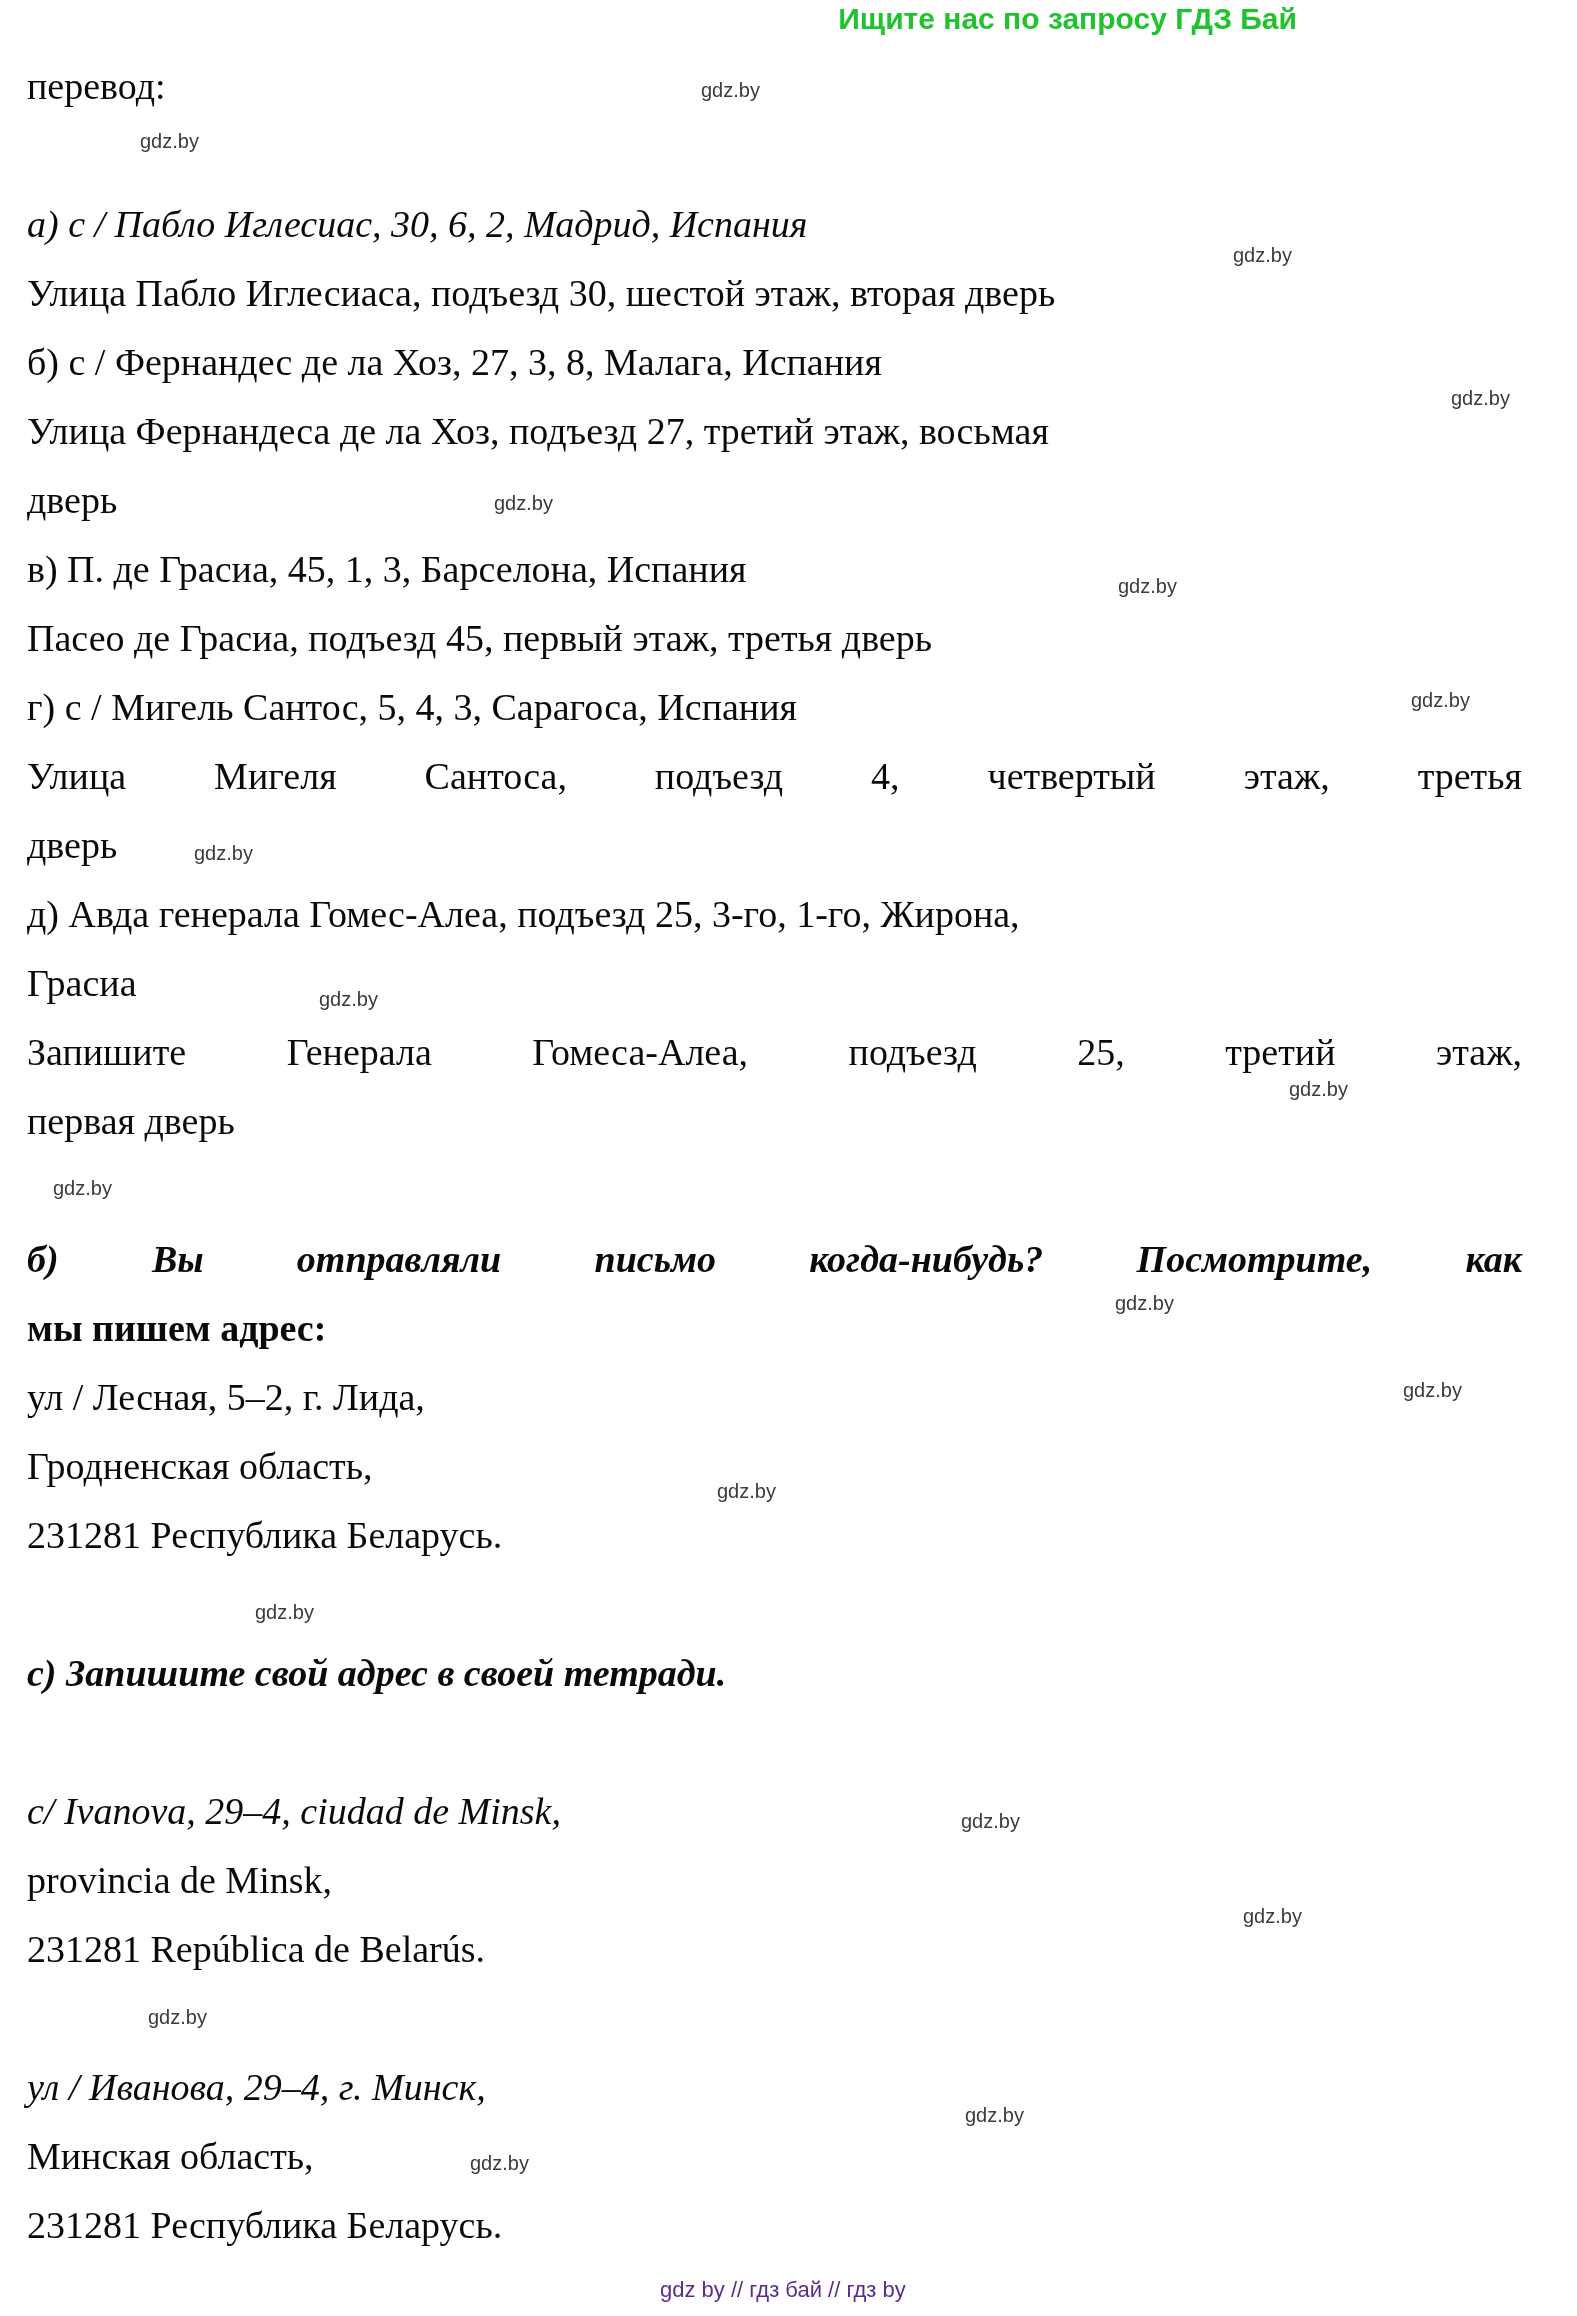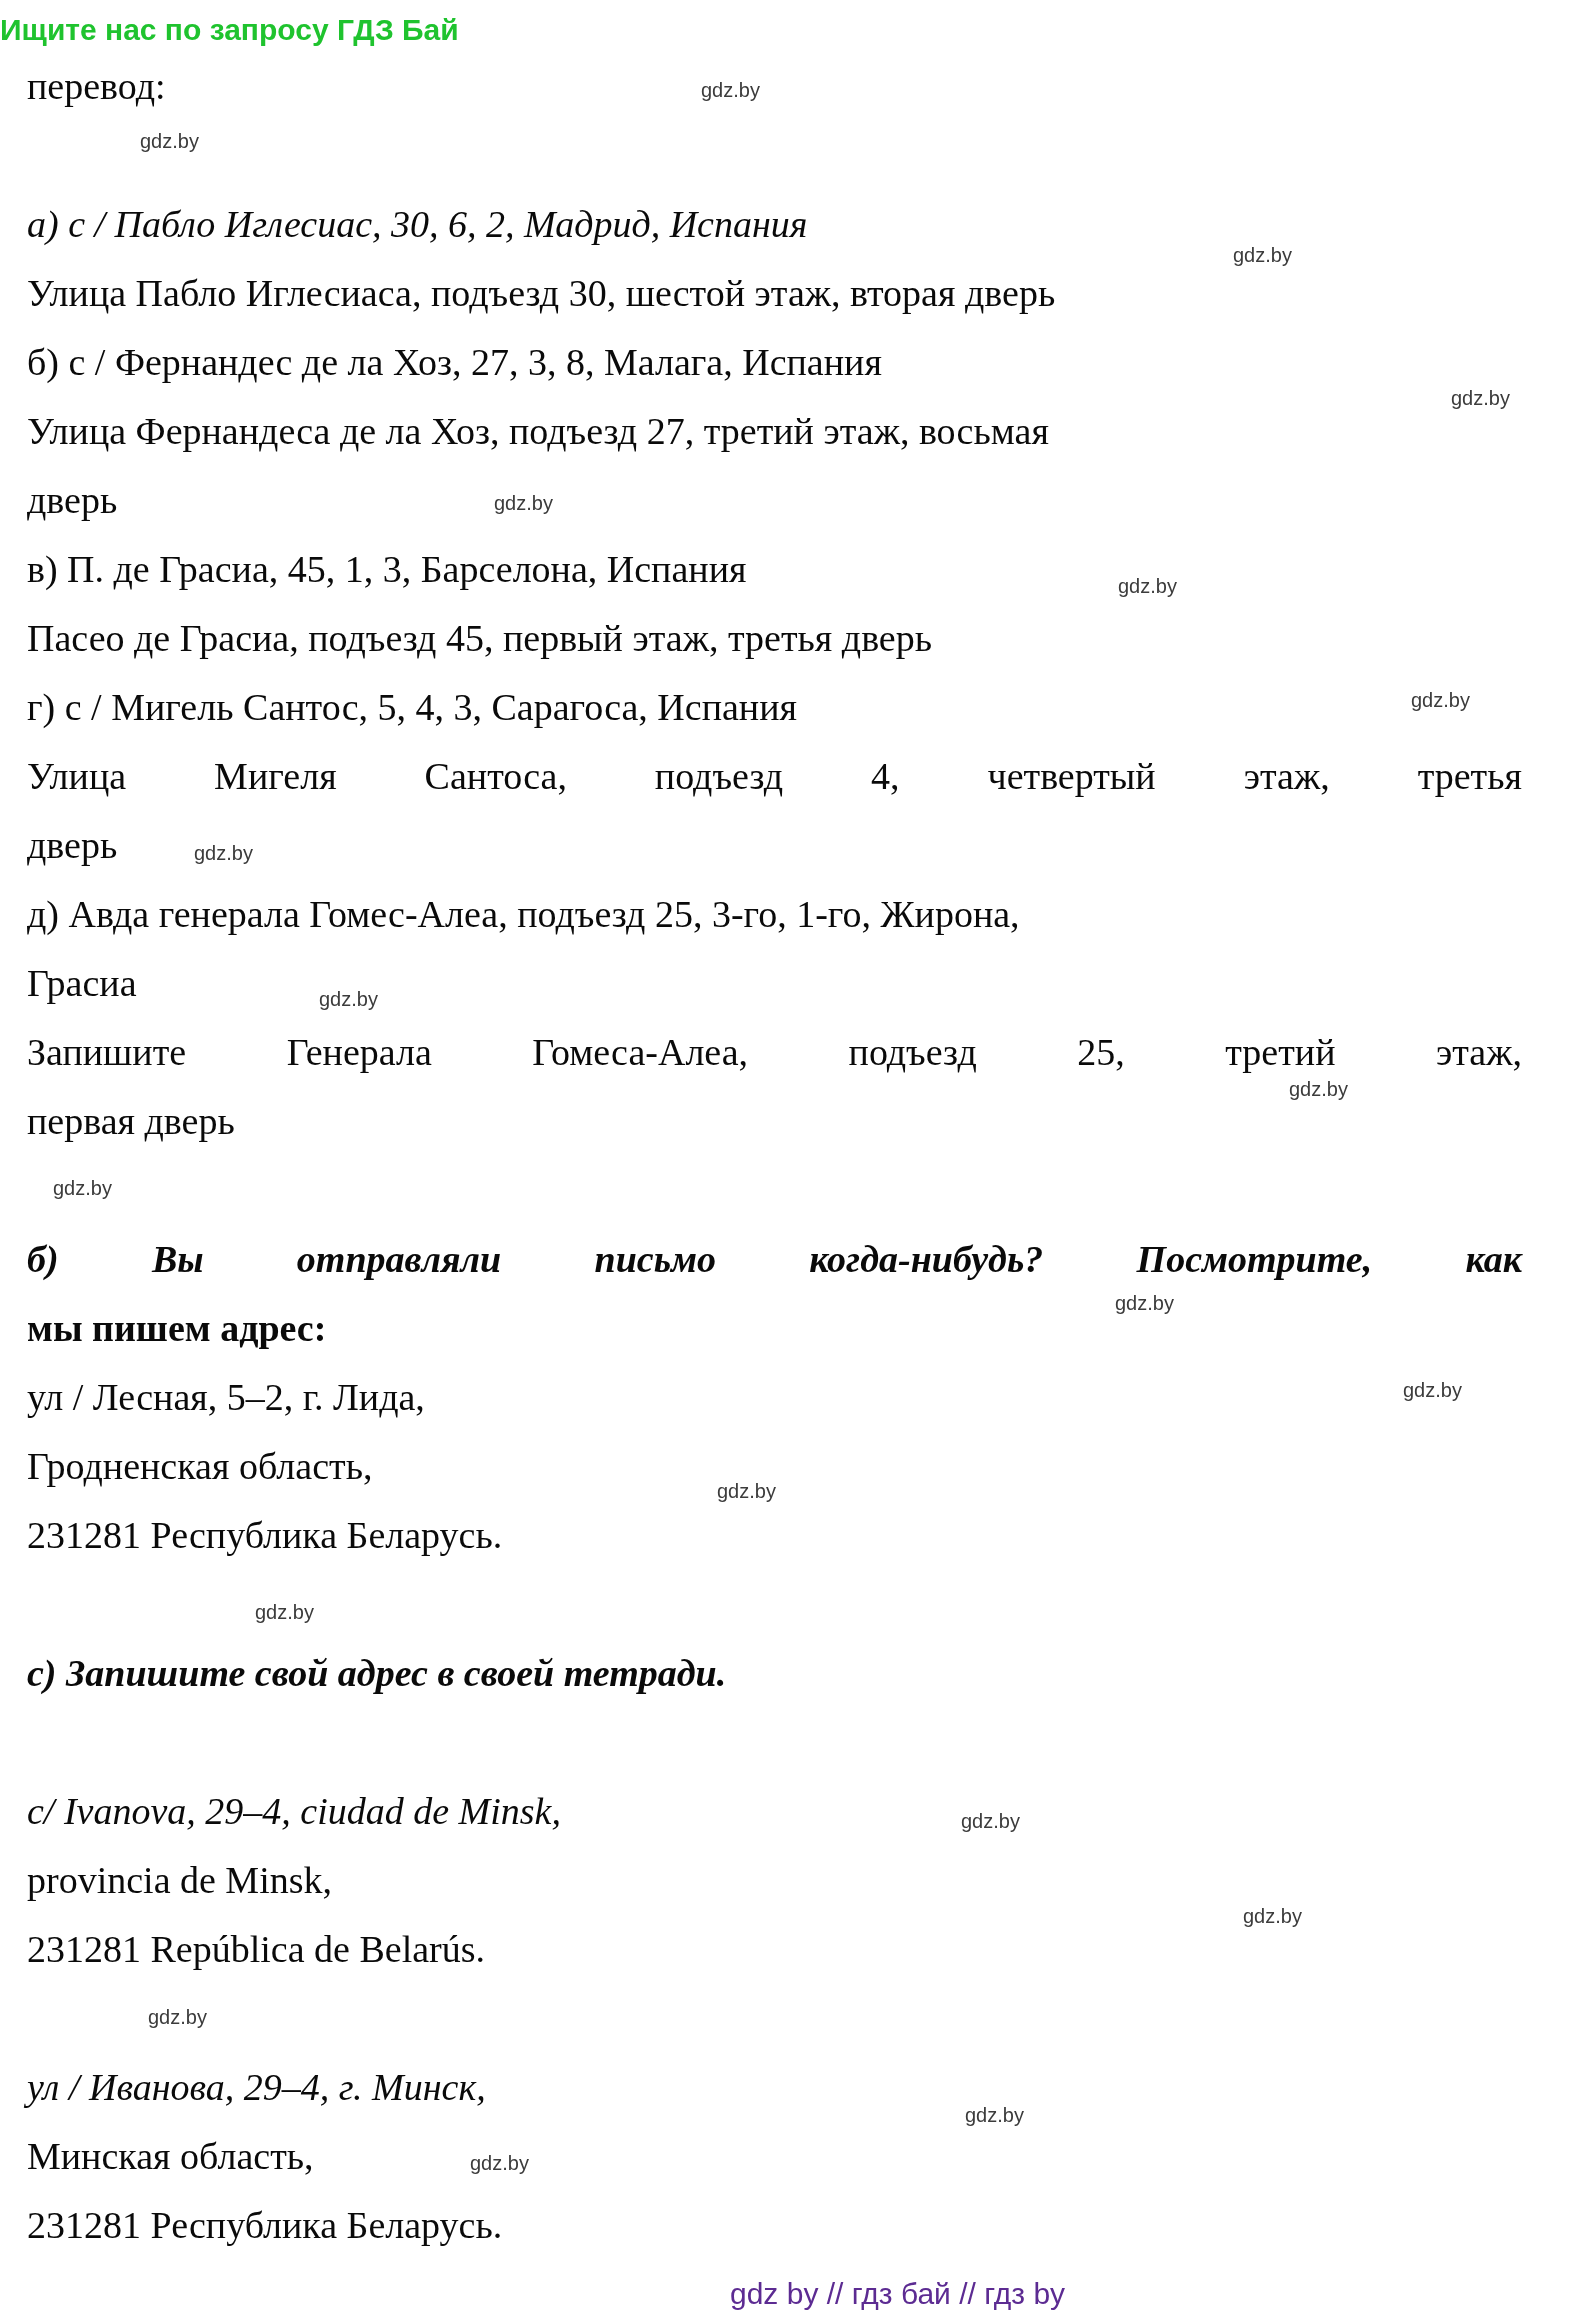--- a/index.html
+++ b/index.html
@@ -10,45 +10,45 @@
     --background:#ffffff;
   }
   html,body{margin:0;padding:0;}
   body{
     width:1577px;height:2316px;position:relative;overflow:hidden;
     background:var(--background);
     font-family:"Liberation Serif","DejaVu Serif",serif;
     color:var(--text-black);
   }
   .promo-top{
-    position:absolute;top:13px;left:0;width:1297px;
-    text-align:left;
+    position:absolute;top:2px;left:0;width:1297px;
+    text-align:right;
     font-family:"Liberation Sans","DejaVu Sans",sans-serif;
     font-size:30px;font-weight:bold;
     color:var(--header-green);
   }
   .content{
     position:absolute;left:27px;top:52px;width:1495px;
     font-size:38px;line-height:69px;
   }
   .ln{margin:0;padding:0;white-space:nowrap;}
   .gap{margin-top:69px;font-style:italic;}
   .bold{font-weight:bold;}
   .just{white-space:normal;text-align:justify;text-align-last:justify;}
   .wm{
     position:absolute;
     font-family:"Liberation Sans","DejaVu Sans",sans-serif;
     font-size:20px;line-height:28px;
     color:var(--watermark-gray);
     white-space:nowrap;
   }
   .promo-bottom{
-    position:absolute;left:730px;top:2277px;
+    position:absolute;left:660px;top:2277px;
     font-family:"Liberation Sans","DejaVu Sans",sans-serif;
-    font-size:30px;
+    font-size:22px;
     color:var(--footer-purple);
     white-space:nowrap;
     text-align:center;
   }
 </style>
 </head>
 <body>
 
 <div class="promo-top">Ищите нас по запросу ГДЗ Бай</div>
 

